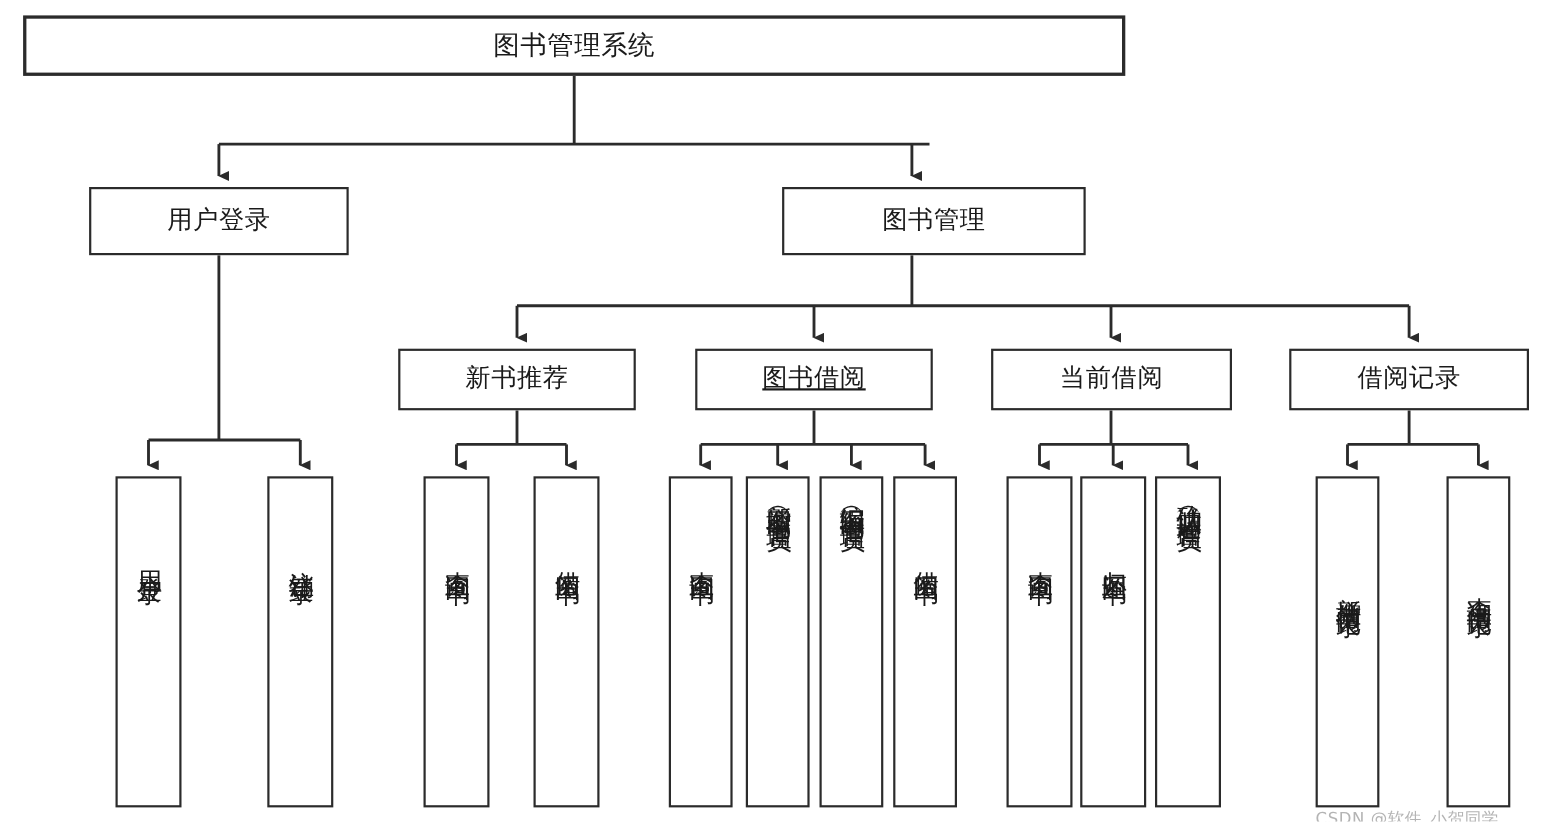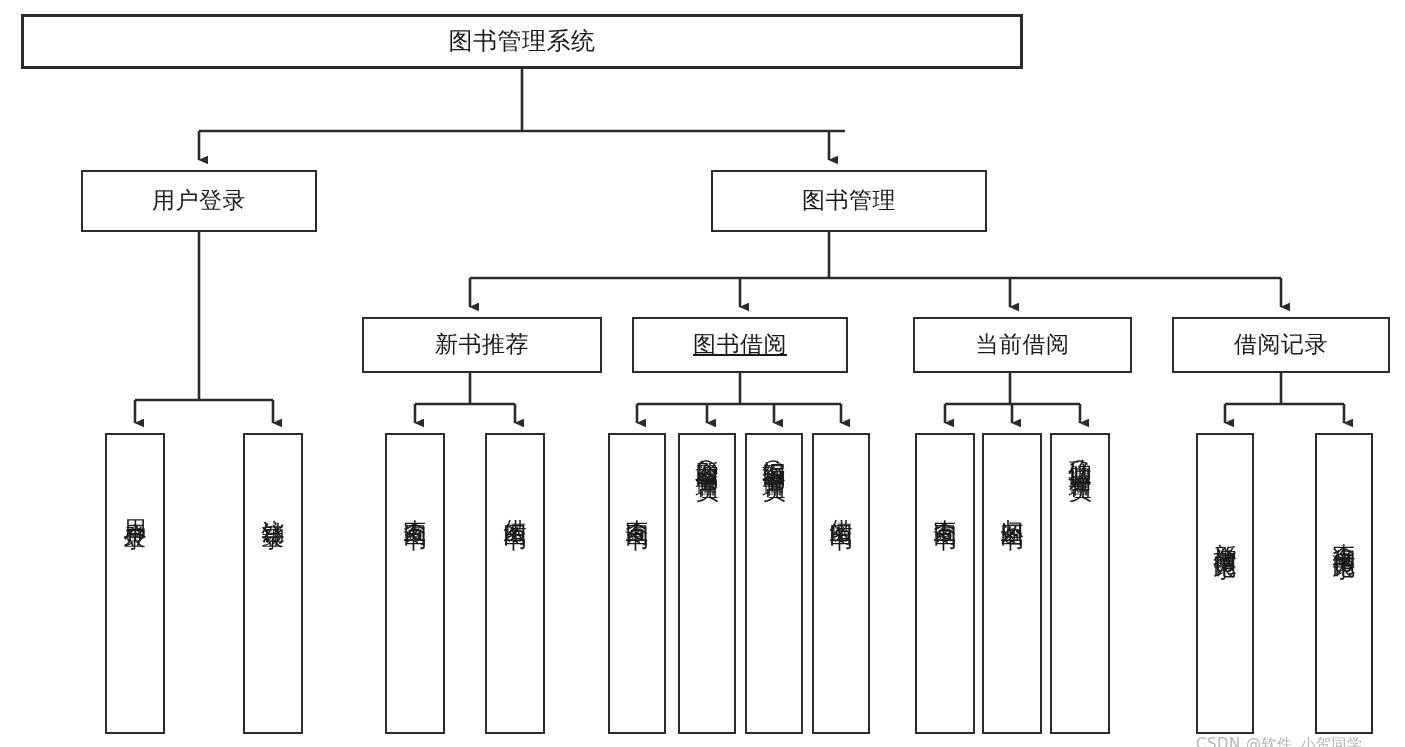--- a/index.html
+++ b/index.html
@@ -135,27 +135,27 @@
     <span class="node-label">图书管理系统</span>
   </div>
 
   <div class="node horiz" style="left:81px; top:170px; width:236px; height:62px;">
     <span class="node-label">用户登录</span>
   </div>
   <div class="node horiz" style="left:711px; top:170px; width:276px; height:62px;">
     <span class="node-label">图书管理</span>
   </div>
 
-  <div class="node horiz" style="left:362px; top:317px; width:240px; height:56px;">
+  <div class="node horiz" style="left:362px; top:317px; width:216px; height:56px;">
     <span class="node-label">新书推荐</span>
   </div>
   <div class="node horiz" style="left:632px; top:317px; width:216px; height:56px;text-decoration:underline;">
     <span class="node-label">图书借阅</span>
   </div>
-  <div class="node horiz" style="left:901px; top:317px; width:219px; height:56px;margin-left:12px;">
+  <div class="node horiz" style="left:901px; top:317px; width:219px; height:56px;">
     <span class="node-label">当前借阅</span>
   </div>
   <div class="node horiz" style="left:1172px; top:317px; width:218px; height:56px;align-items:center;">
     <span class="node-label">借阅记录</span>
   </div>
 
   <div class="node vert mid" style="left:105px; top:433px; width:60px; height:301px;">
     <span class="node-label">用户登录</span>
   </div>
   <div class="node vert mid" style="left:243px; top:433px; width:60px; height:301px;">

